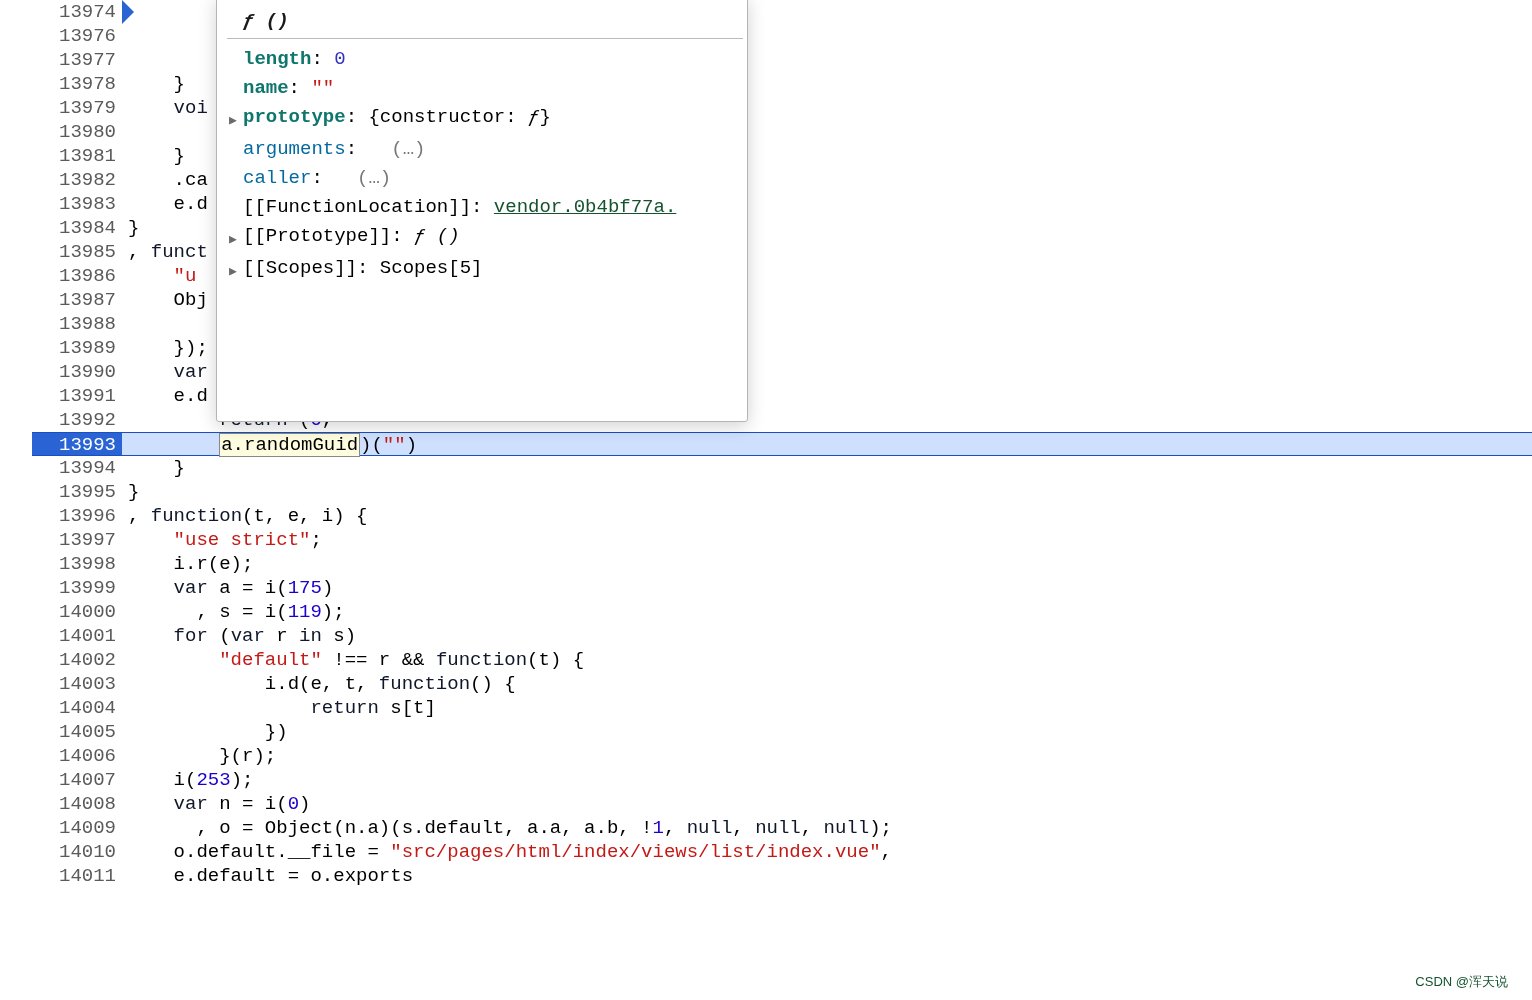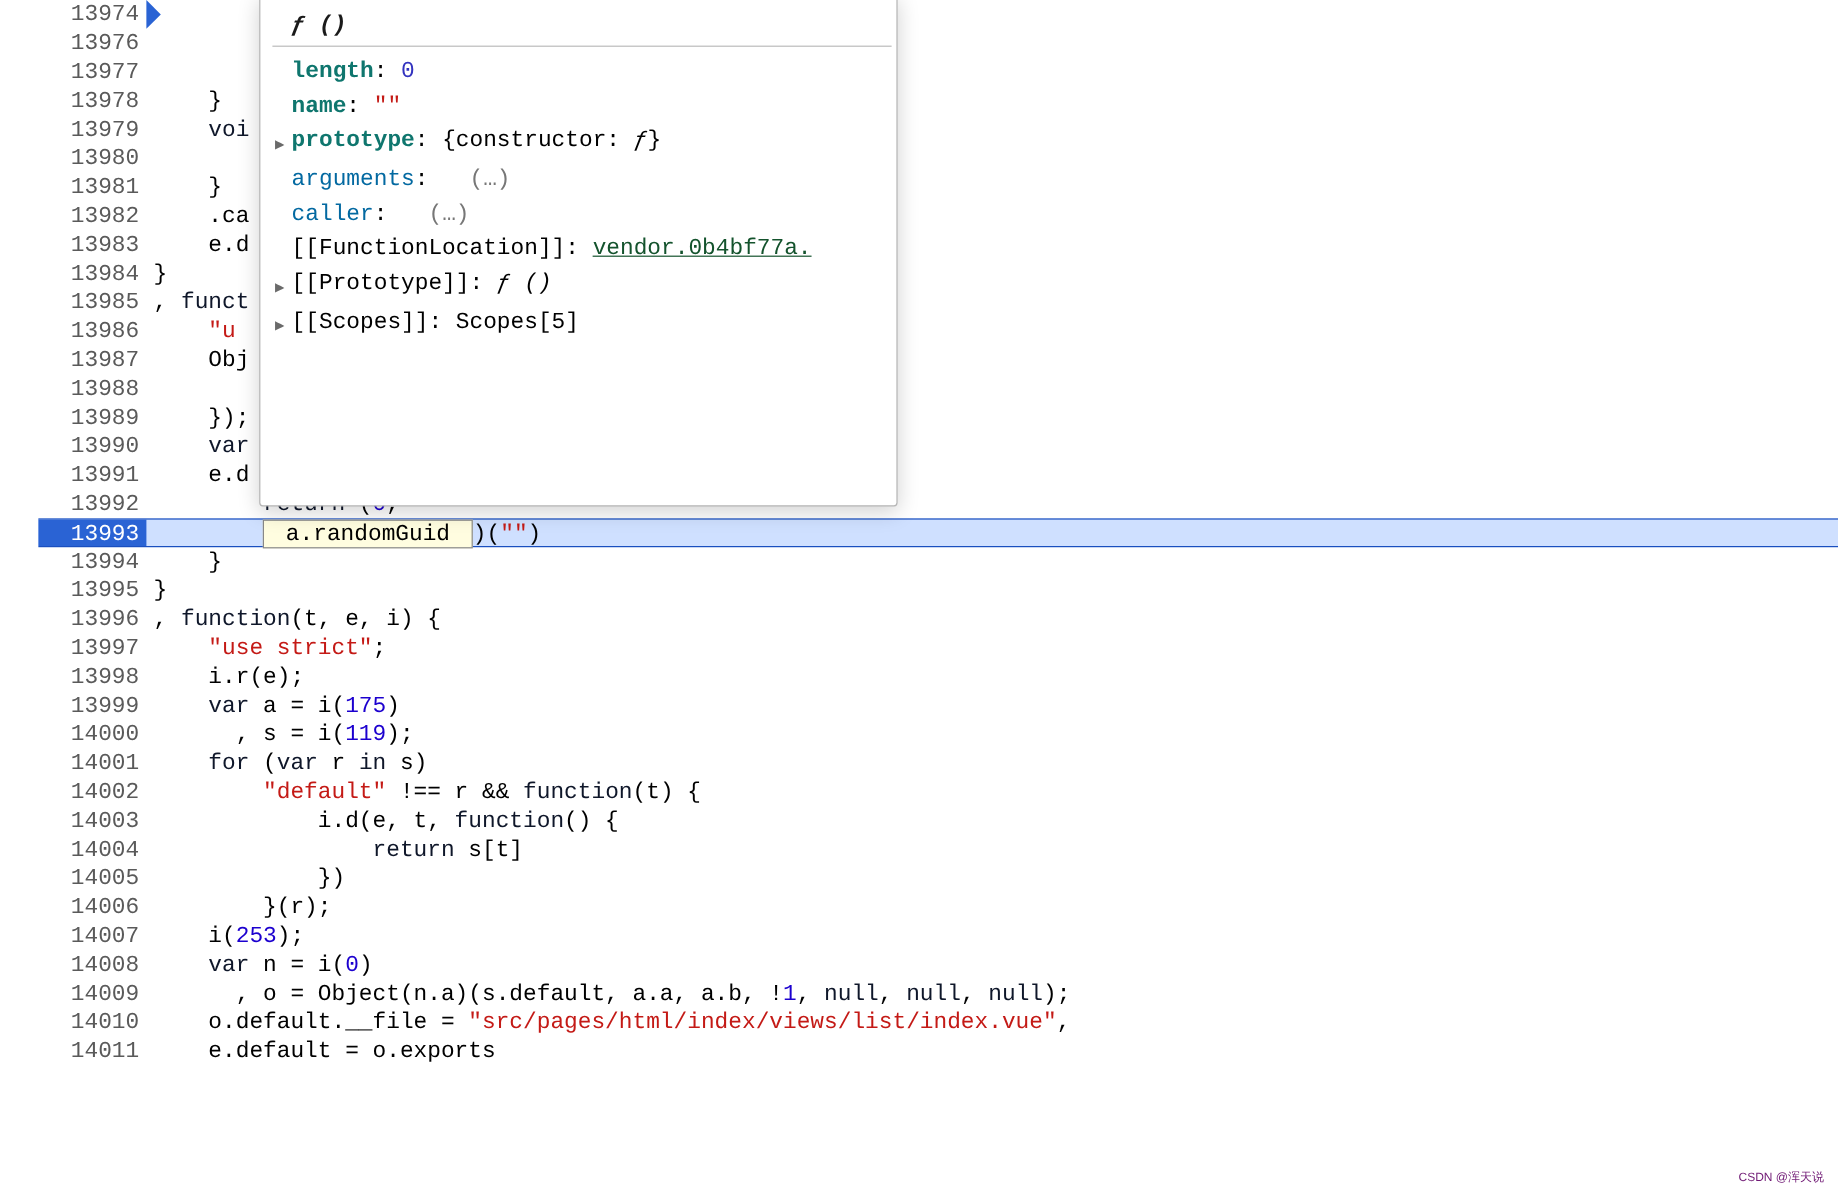--- a/index.html
+++ b/index.html
@@ -33,21 +33,21 @@
     width: 0; height: 0;
     border-top: 12px solid transparent;
     border-bottom: 12px solid transparent;
     border-left: 12px solid #2a63d4;
   }
   .hl-border-top { border-top: 1px solid #1a4fbf; }
   .hl-border-bottom { border-bottom: 1px solid #1a4fbf; }
   .boxed {
     border: 1px solid #888;
     background: #fffde0;
-    padding: 0 18px;
+    padding: 0 1px;
   }
   .kw { color: #0f172a; }
   .str { color: #c41a16; }
   .num { color: #1c00cf; }
   .tooltip {
     position: absolute;
     left: 184px;
     top: -4px;
     width: 532px;
     height: 426px;
@@ -75,23 +75,23 @@
   .tri-blank { display:inline-block; width:12px; margin-right:4px; }
   .prop-bold { color: #0f766e; font-weight: bold; }
   .prop-dim { color: #0369a1; }
   .val-num { color: #3232bf; }
   .val-str { color: #c41a16; }
   .val-dim { color: #777; }
   .val-italic { font-style: italic; }
   .link { color: #14532d; text-decoration: underline; cursor: pointer; }
   .watermark {
     position: absolute;
-    right: 12px; bottom: 6px;
-    color: #701a75;
-    font-size: 10px;
+    right: 24px; bottom: 6px;
+    color: #14532d;
+    font-size: 13px;
     font-family: Arial, sans-serif;
   }
 </style>
 </head>
 <body>
 
 <div class="editor">
 
   <div class="line"><div class="gutter">13974</div><div class="code"></div></div>
   <div class="line"><div class="gutter">13976</div><div class="code"></div></div>

